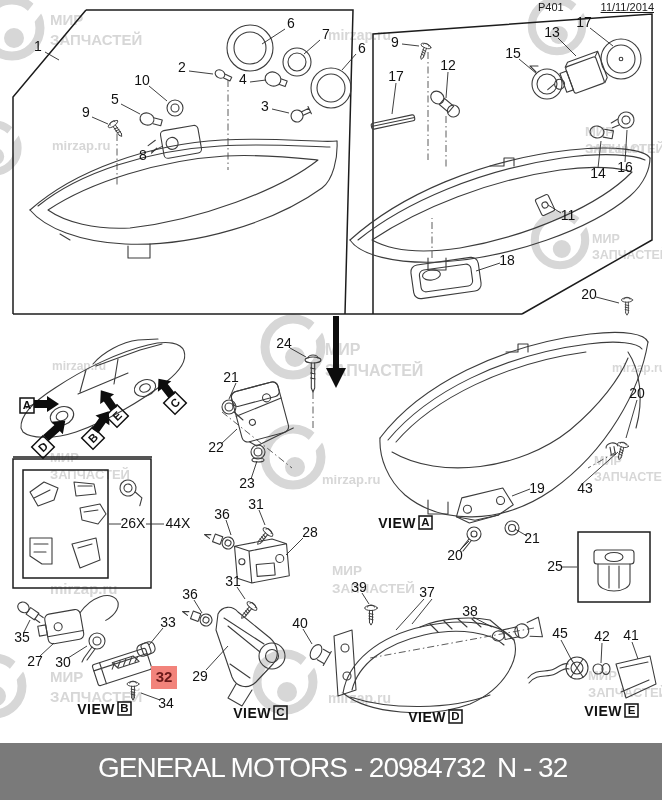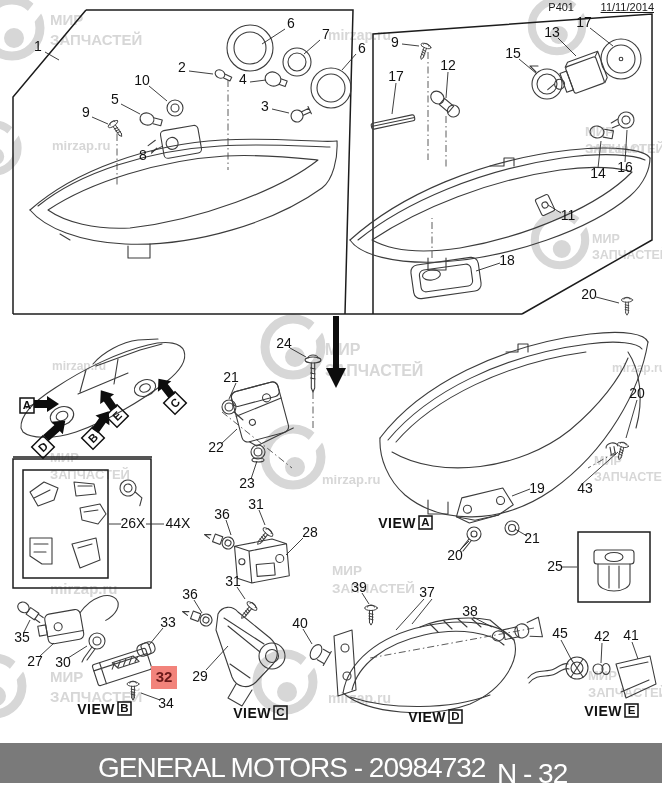--- a/index.html
+++ b/index.html
@@ -1,27 +1,27 @@
 <!DOCTYPE html>
 <html><head>
 <meta charset="utf-8">
 <style>
   html,body{margin:0;padding:0;background:#fff;}
   #page{position:relative;width:662px;height:800px;background:#fff;overflow:hidden;
         font-family:"Liberation Sans",sans-serif;}
   
   .hdr{position:absolute;top:1px;font-size:11px;color:#1a1a1a;}
-  #hdr-code{left:538px;width:36px;text-align:right;}
+  #hdr-code{left:538px;width:36px;text-align:left;}
   #hdr-date{left:588px;width:66px;text-align:right;text-decoration:underline;}
   
-  #footer-bar{position:absolute;left:0;top:743px;width:662px;height:40px;background:#7a7a7a;}
+  #footer-bar{position:absolute;left:0;top:743px;width:662px;height:57px;background:#7a7a7a;}
   #footer-bar span{position:absolute;top:0;height:49px;line-height:49px;color:#fff;
        font-size:28px;letter-spacing:-1px;white-space:nowrap;}
   #footer-title{left:98px;}
-  #footer-ref{left:497px;margin-top:6px;}
+  #footer-ref{left:497px;}
   
   svg{position:absolute;left:0;top:0;}
   .d{fill:none;stroke:#3c3c3c;stroke-width:1.1;stroke-linecap:round;stroke-linejoin:round;}
   .d2{fill:none;stroke:#1c1c1c;stroke-width:1.5;stroke-linejoin:miter;}
   .ld{fill:none;stroke:#2a2a2a;stroke-width:0.9;}
   .cl{fill:none;stroke:#4a4a4a;stroke-width:0.9;stroke-dasharray:7 3 1.5 3;}
   .callout{font-family:"Liberation Sans",sans-serif;font-size:14px;fill:#111;
        text-anchor:middle;dominant-baseline:middle;}
   .wm{font-family:"Liberation Sans",sans-serif;font-weight:bold;fill:#d7d7d7;}
   .arrow{fill:#0d0d0d;stroke:none;}

